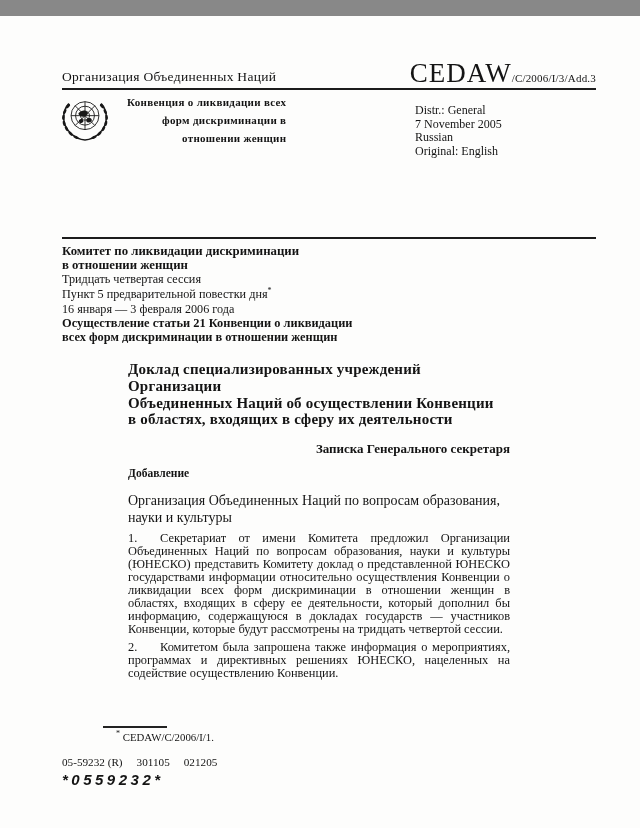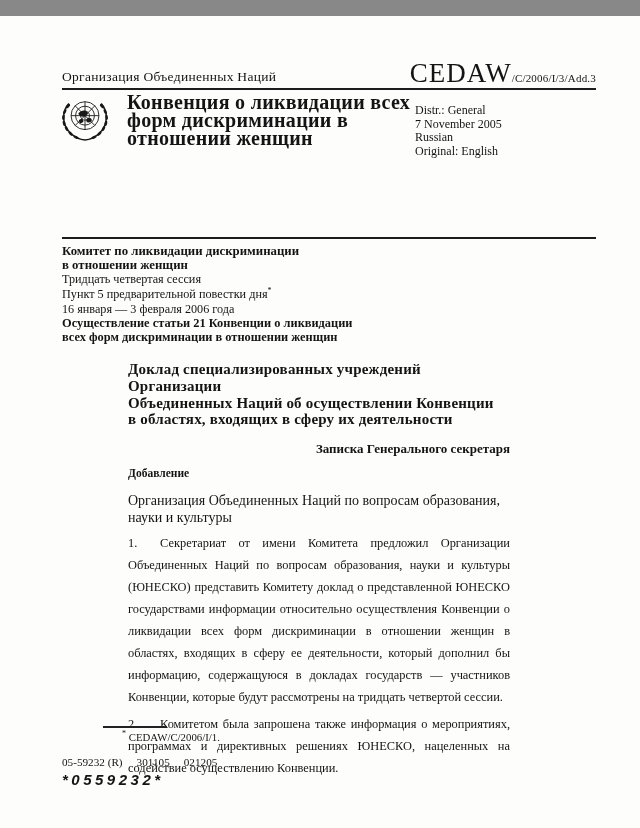--- a/index.html
+++ b/index.html
@@ -30,22 +30,23 @@
     position: absolute; left: 62px; width: 534px; height: 2px;
     background: #1c1c1c;
   }
   .rule-1 { top: 72px; }
   .rule-2 { top: 221px; }
 
   .emblem { position: absolute; left: 58px; top: 81px; }
 
   .conv-title {
     position: absolute; left: 127px; top: 77px;
-    font-size: 20px; font-weight: bold; line-height: 18px;
+    font-size: 11px; font-weight: bold; line-height: 18px;
     letter-spacing: 0.3px;
+    text-align: right;
   }
   .distr {
     position: absolute; left: 415px; top: 88px;
     font-size: 12px; line-height: 13.6px;
   }
 
   
   .committee { position: absolute; left: 62px; top: 228px; font-size: 12.2px; line-height: 13.6px; }
   .committee .bold-head { font-weight: bold; font-size: 12.8px; line-height: 14.2px; }
   .committee .plain { margin-top: 1px; }
@@ -55,32 +56,32 @@
   
   .body-col { position: absolute; left: 128px; top: 345px; width: 382px; }
   .report-title {
     font-size: 15px; font-weight: bold; line-height: 16.8px; letter-spacing: 0.2px;
   }
   .note-subtitle { margin-top: 13px; font-size: 13px; font-weight: bold; text-align: right; }
   .addendum { margin-top: 10px; font-size: 11.5px; font-weight: bold; }
   .section-heading { margin-top: 13px; font-size: 14px; font-weight: normal; line-height: 17px; }
   .paras { margin-top: 6px; }
   .para {
-    margin-top: 5px; font-size: 12.4px; line-height: 22px;
+    margin-top: 5px; font-size: 12.4px; line-height: 13px;
     text-align: justify;
   }
   .pnum { display: inline-block; width: 32px; }
 
   
   .footnote-sep {
     position: absolute; left: 103px; top: 710px; width: 64px; height: 1.5px;
     background: #222;
   }
   .footnote {
-    position: absolute; left: 122px; top: 715px; font-size: 10.8px;
+    position: absolute; left: 116px; top: 715px; font-size: 10.8px;
   }
   .job-line {
     position: absolute; left: 62px; top: 740px; font-size: 11.2px; white-space: nowrap;
   }
   .job-line .gap { display: inline-block; width: 14px; }
   .barcode {
     position: absolute; left: 62px; top: 755px;
     font-family: "Liberation Sans", "DejaVu Sans", sans-serif;
     font-size: 15px; font-weight: bold; font-style: italic;
     letter-spacing: 3.5px; white-space: nowrap;

